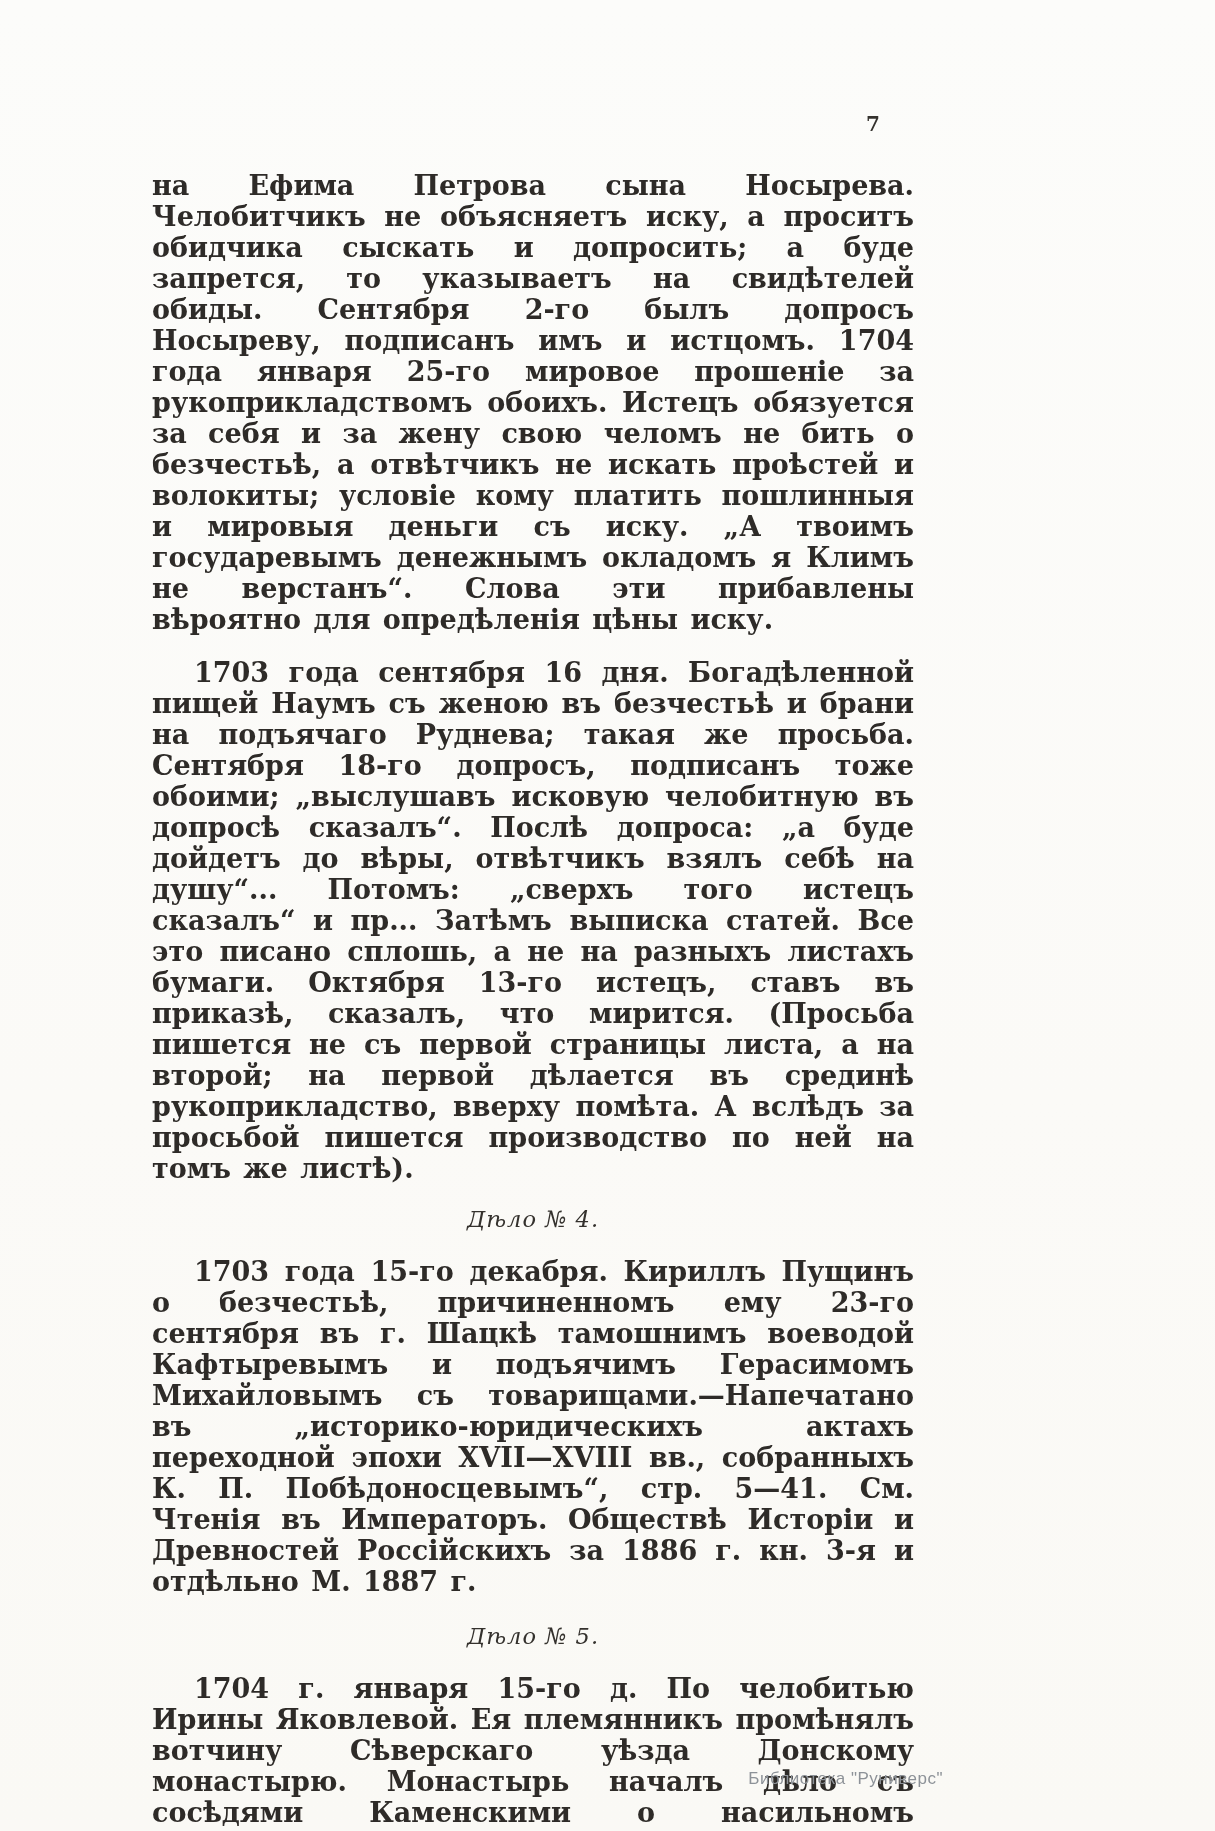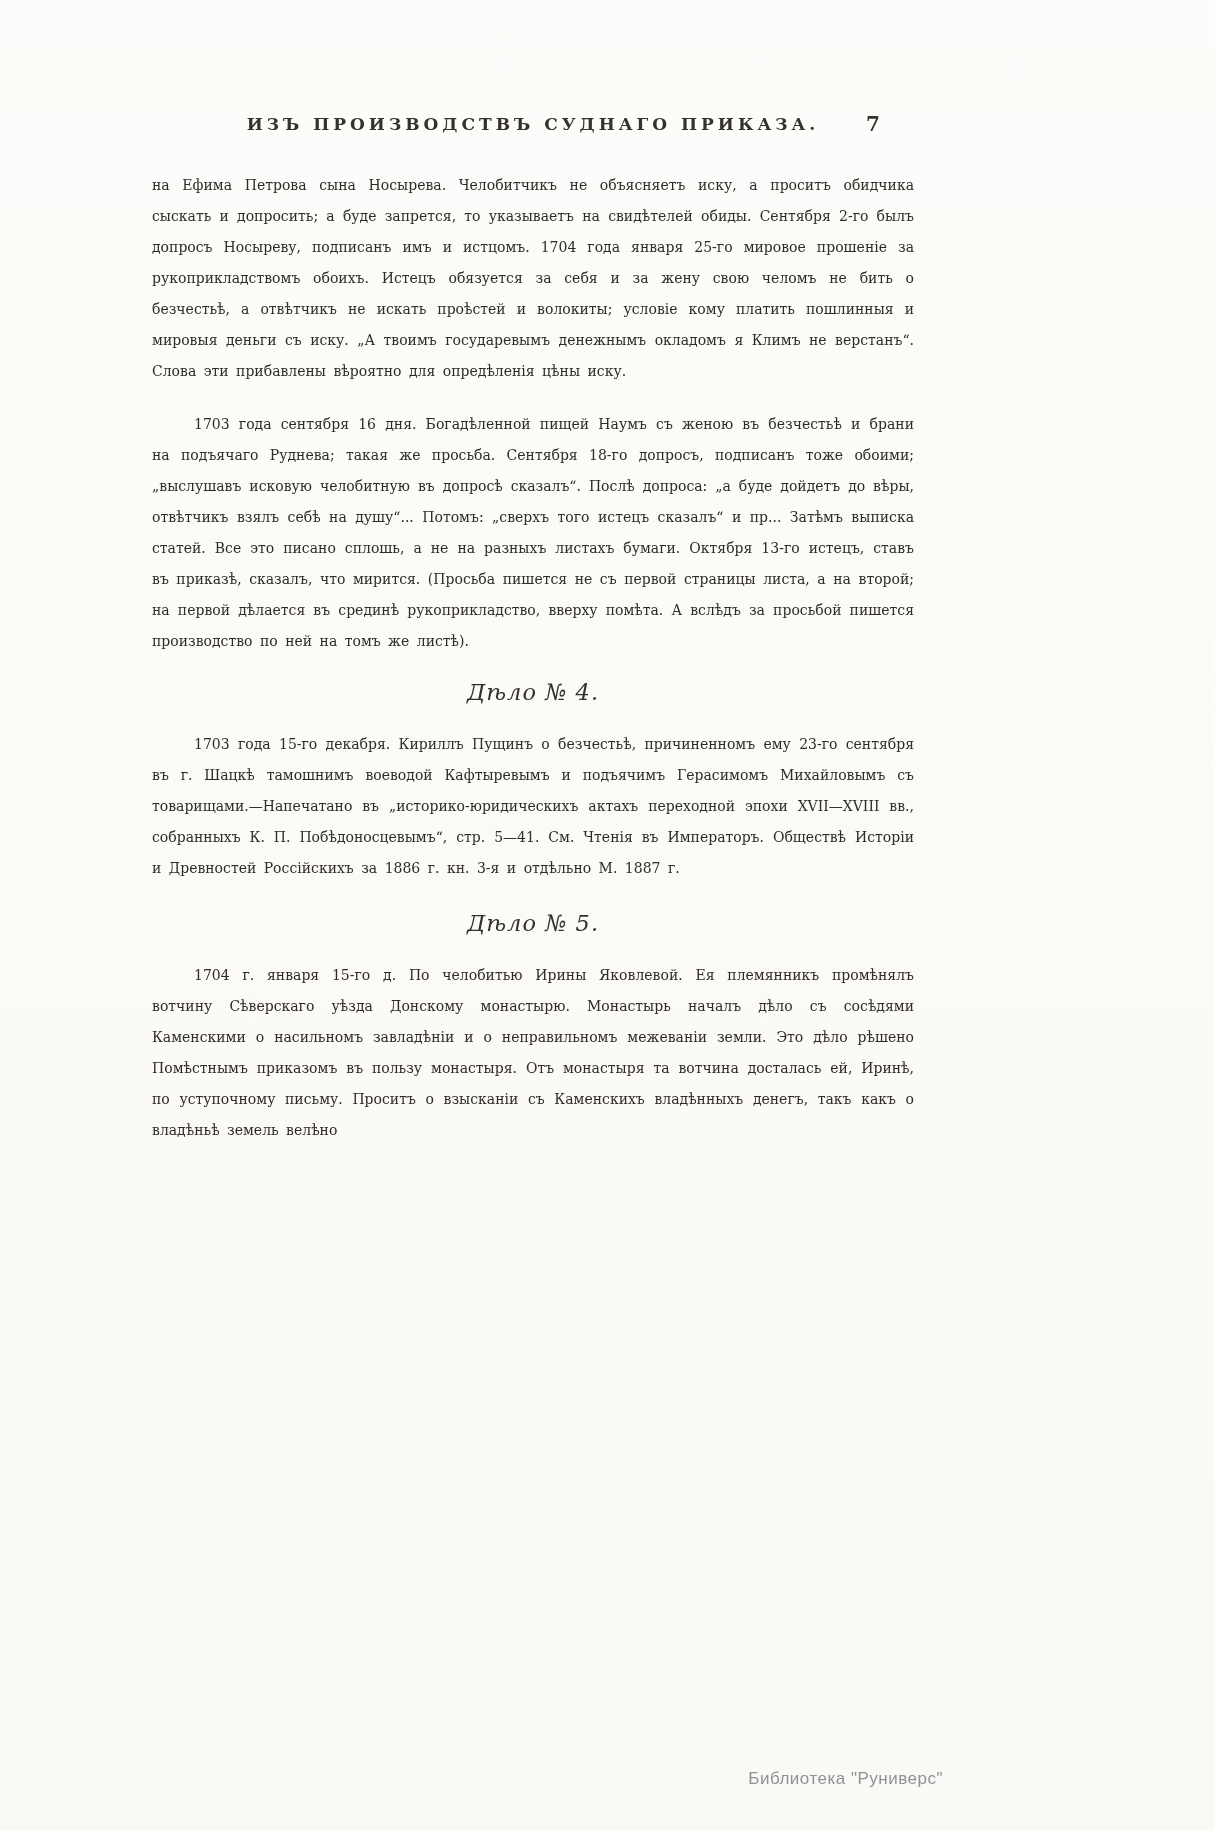--- a/index.html
+++ b/index.html
@@ -40,26 +40,26 @@
     position: absolute;
     right: 34px;
     top: -2px;
     font-size: 20px;
     font-weight: bold;
     letter-spacing: 0;
     color: #35322e;
   }
   .para {
     margin: 0 0 22px 0;
-    font-size: 14px;
+    font-size: 27px;
     line-height: 31px;
     text-align: justify;
     word-spacing: 3px;
     text-indent: 42px;
-    font-weight: 400;
+    font-weight: 700;
   }
   .para.no-indent {
     text-indent: 0;
   }
   .case-heading {
     margin: 26px 0 24px 0;
     text-align: center;
     font-style: italic;
     font-weight: normal;
     font-size: 22.5px;
@@ -79,21 +79,20 @@
     letter-spacing: 0.5px;
   }
 </style>
 </head>
 <body>
 
 <div class="page">
   <div class="content">
 
     <div class="running-head">
-      <span class="running-title">ИЗЪ ПРОИЗВОДСТВЪ СУДНАГО ПРИКАЗА.</span>
       <span class="page-number">7</span>
     </div>
 
     <p class="para no-indent">на Ефима Петрова сына Носырева. Челобитчикъ не объясняетъ иску, а проситъ обидчика сыскать и допросить; а буде запрется, то указываетъ на свидѣтелей обиды. Сентября 2-го былъ допросъ Носыреву, подписанъ имъ и истцомъ. 1704 года января 25-го мировое прошеніе за рукоприкладствомъ обоихъ. Истецъ обязуется за себя и за жену свою челомъ не бить о безчестьѣ, а отвѣтчикъ не искать проѣстей и волокиты; условіе кому платить пошлинныя и мировыя деньги съ иску. „А твоимъ государевымъ денежнымъ окладомъ я Климъ не верстанъ“. Слова эти прибавлены вѣроятно для опредѣленія цѣны иску.</p>
 
     <p class="para">1703 года сентября 16 дня. Богадѣленной пищей Наумъ съ женою въ безчестьѣ и брани на подъячаго Руднева; такая же просьба. Сентября 18-го допросъ, подписанъ тоже обоими; „выслушавъ исковую челобитную въ допросѣ сказалъ“. Послѣ допроса: „а буде дойдетъ до вѣры, отвѣтчикъ взялъ себѣ на душу“... Потомъ: „сверхъ того истецъ сказалъ“ и пр... Затѣмъ выписка статей. Все это писано сплошь, а не на разныхъ листахъ бумаги. Октября 13-го истецъ, ставъ въ приказѣ, сказалъ, что мирится. (Просьба пишется не съ первой страницы листа, а на второй; на первой дѣлается въ срединѣ рукоприкладство, вверху помѣта. А вслѣдъ за просьбой пишется производство по ней на томъ же листѣ).</p>
 
     <h3 class="case-heading tight">Дѣло № 4.</h3>
     <p class="para">1703 года 15-го декабря. Кириллъ Пущинъ о безчестьѣ, причиненномъ ему 23-го сентября въ г. Шацкѣ тамошнимъ воеводой Кафтыревымъ и подъячимъ Герасимомъ Михайловымъ съ товарищами.—Напечатано въ „историко-юридическихъ актахъ переходной эпохи XVII—XVIII вв., собранныхъ К. П. Побѣдоносцевымъ“, стр. 5—41. См. Чтенія въ Императоръ. Обществѣ Исторіи и Древностей Россійскихъ за 1886 г. кн. 3-я и отдѣльно М. 1887 г.</p>
 

